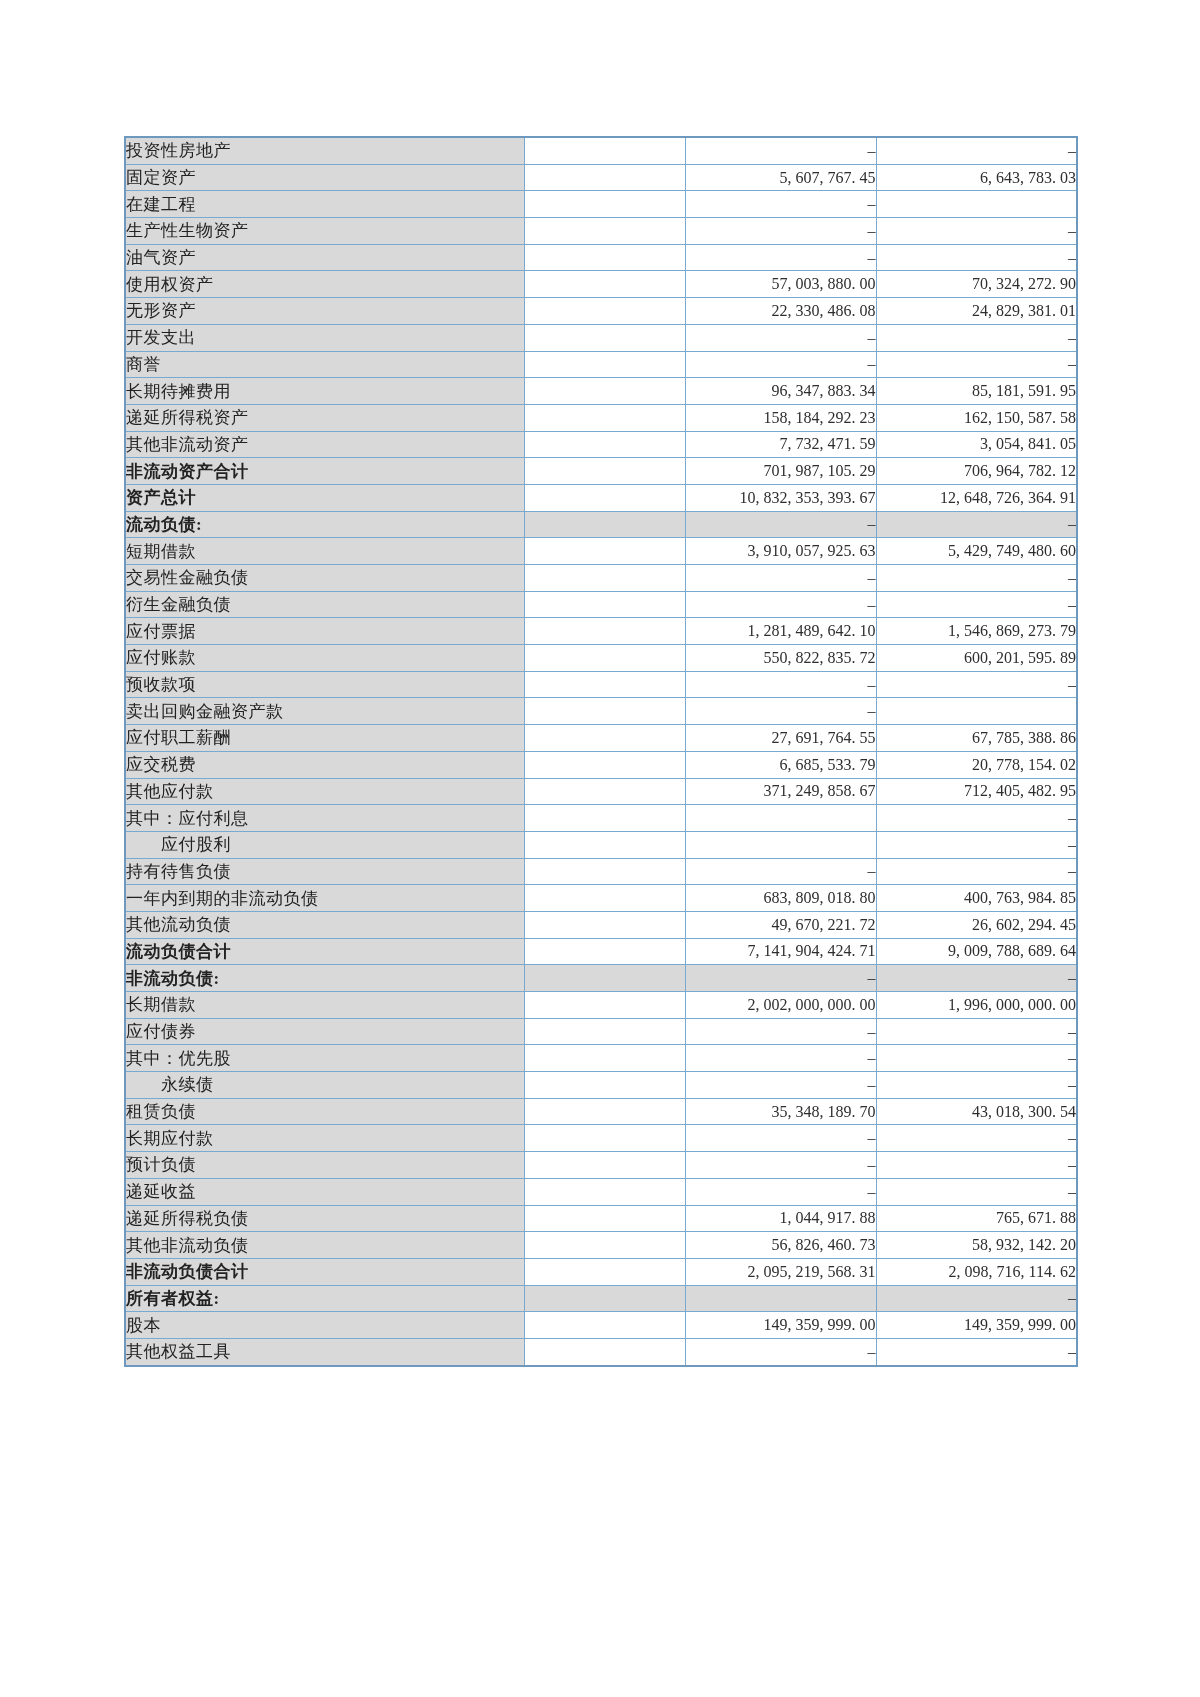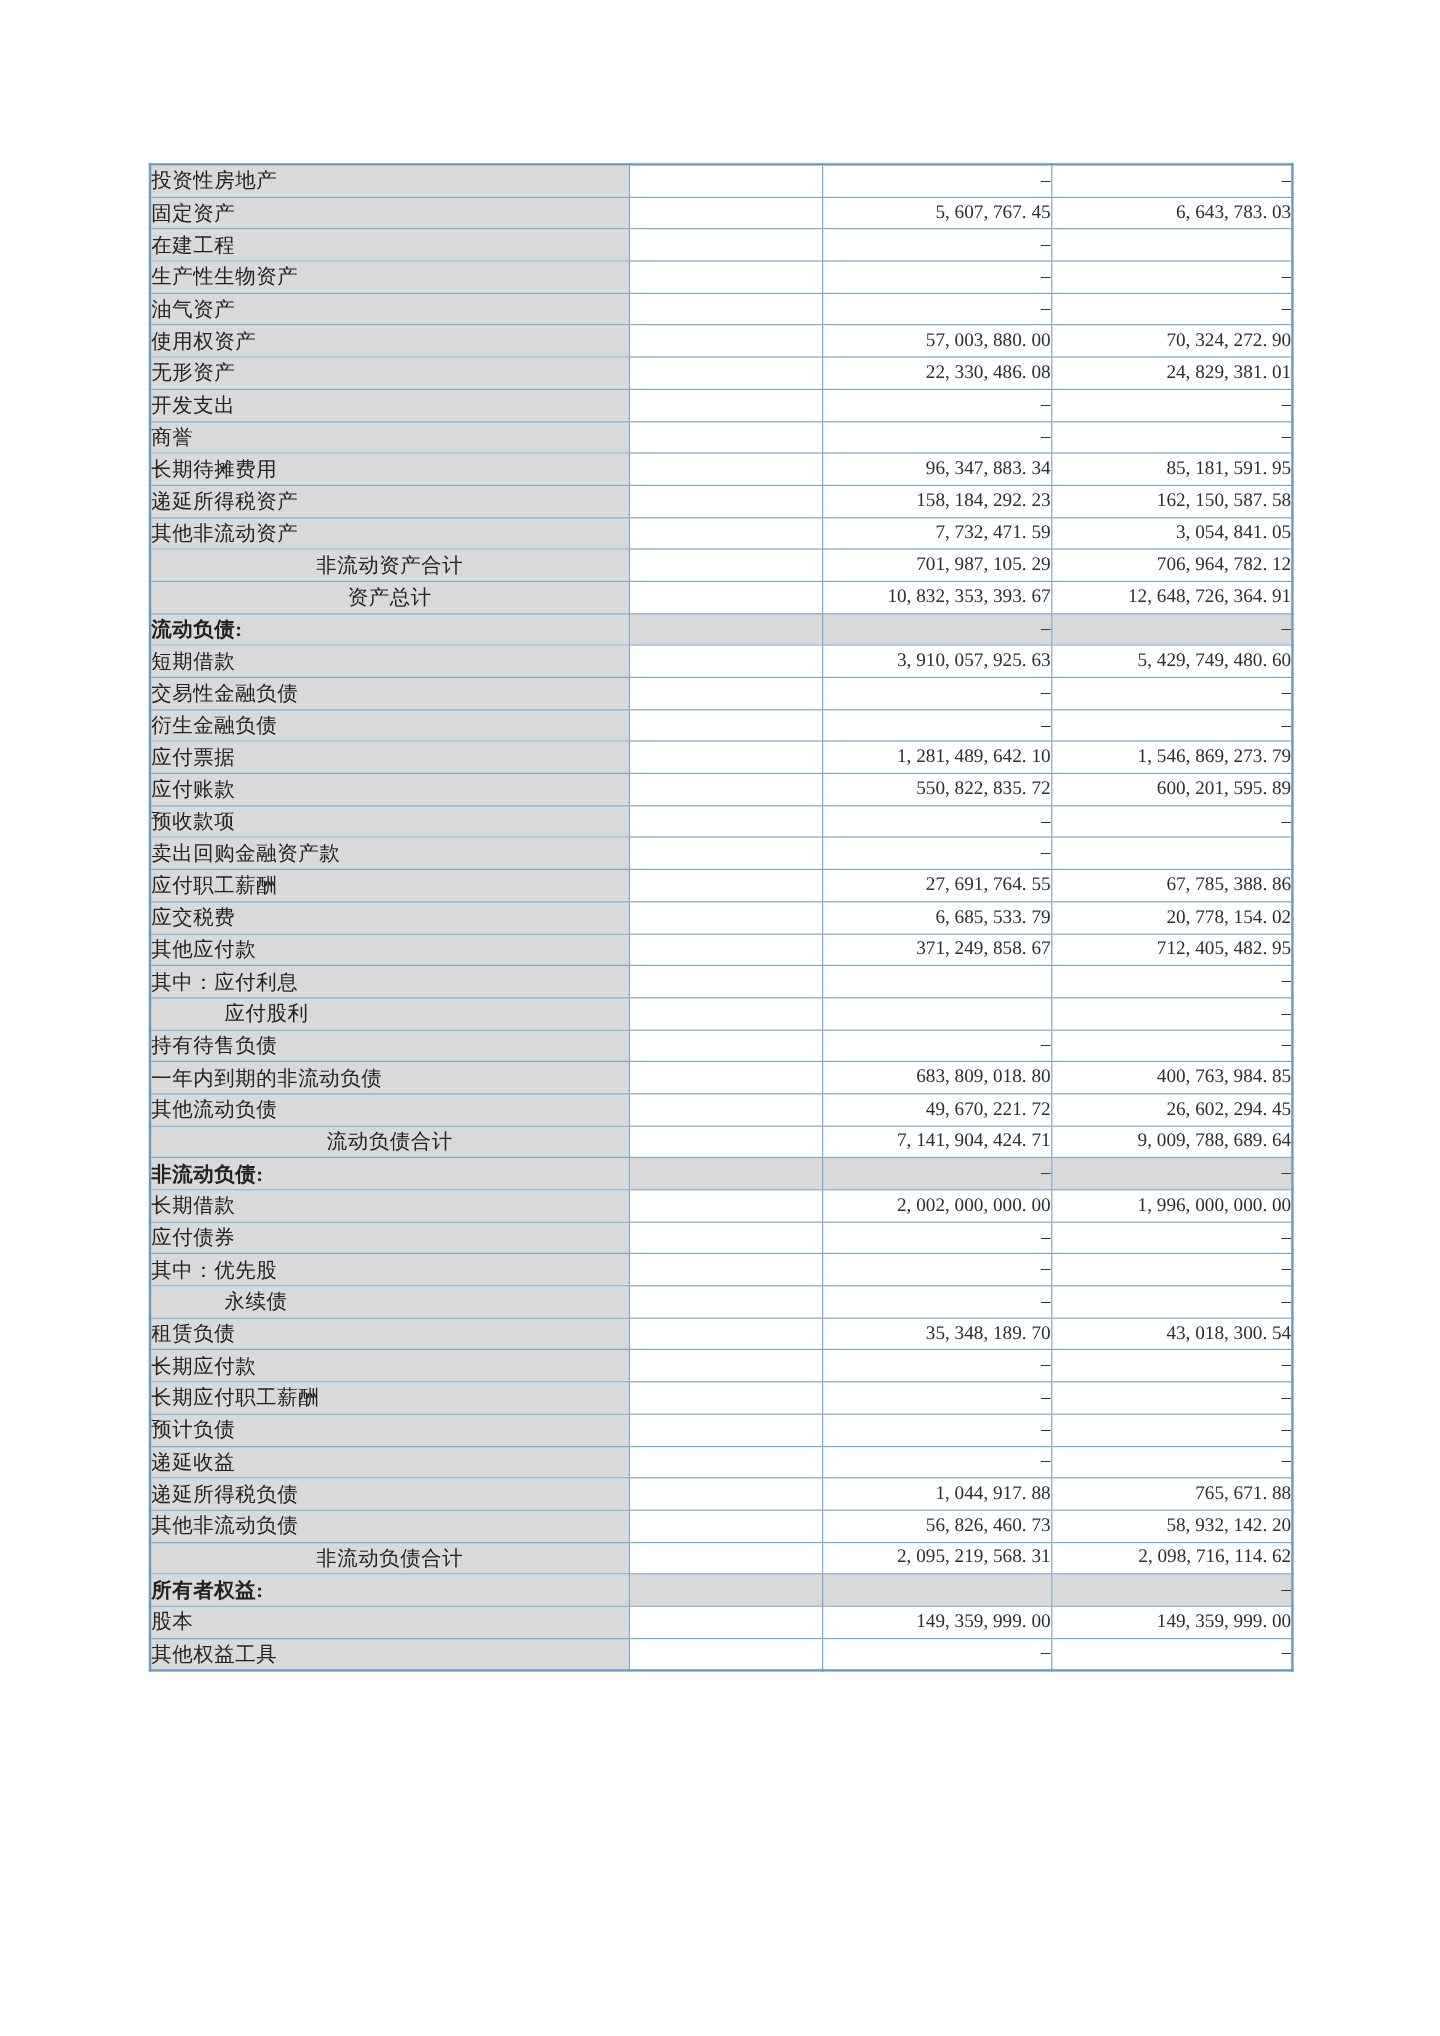--- a/index.html
+++ b/index.html
@@ -51,26 +51,25 @@
     font-size: 16px;
     color: #2e2e2e;
   }
   tr.row-section td.c1 {
     font-weight: bold;
   }
   tr.row-section td {
     background: #d9d9d9;
   }
   tr.row-subtotal td.c1 {
-    text-align: center;
     padding-left: 0;
-    font-weight: normal;
+    font-weight: bold;
   }
   tr.row-indent td.c1 {
-    padding-left: 61px;
+    padding-left: 35px;
   }
 </style>
 </head>
 <body>
 
 <div class="sheet">
   <table class="bs">
     <colgroup>
       <col style="width:399px">
       <col style="width:161px">
@@ -300,26 +299,20 @@
     <td class="num c3">35, 348, 189. 70</td>
     <td class="num c4">43, 018, 300. 54</td>
   </tr>
         <tr class="row-item">
     <td class="c1"><span>长期应付款</span></td>
     <td class="c2"></td>
     <td class="num c3">–</td>
     <td class="num c4">–</td>
   </tr>
         <tr class="row-item">
-    <td class="c1"><span>长期应付职工薪酬</span></td>
-    <td class="c2"></td>
-    <td class="num c3">–</td>
-    <td class="num c4">–</td>
-  </tr>
-        <tr class="row-item">
     <td class="c1"><span>预计负债</span></td>
     <td class="c2"></td>
     <td class="num c3">–</td>
     <td class="num c4">–</td>
   </tr>
         <tr class="row-item">
     <td class="c1"><span>递延收益</span></td>
     <td class="c2"></td>
     <td class="num c3">–</td>
     <td class="num c4">–</td>

